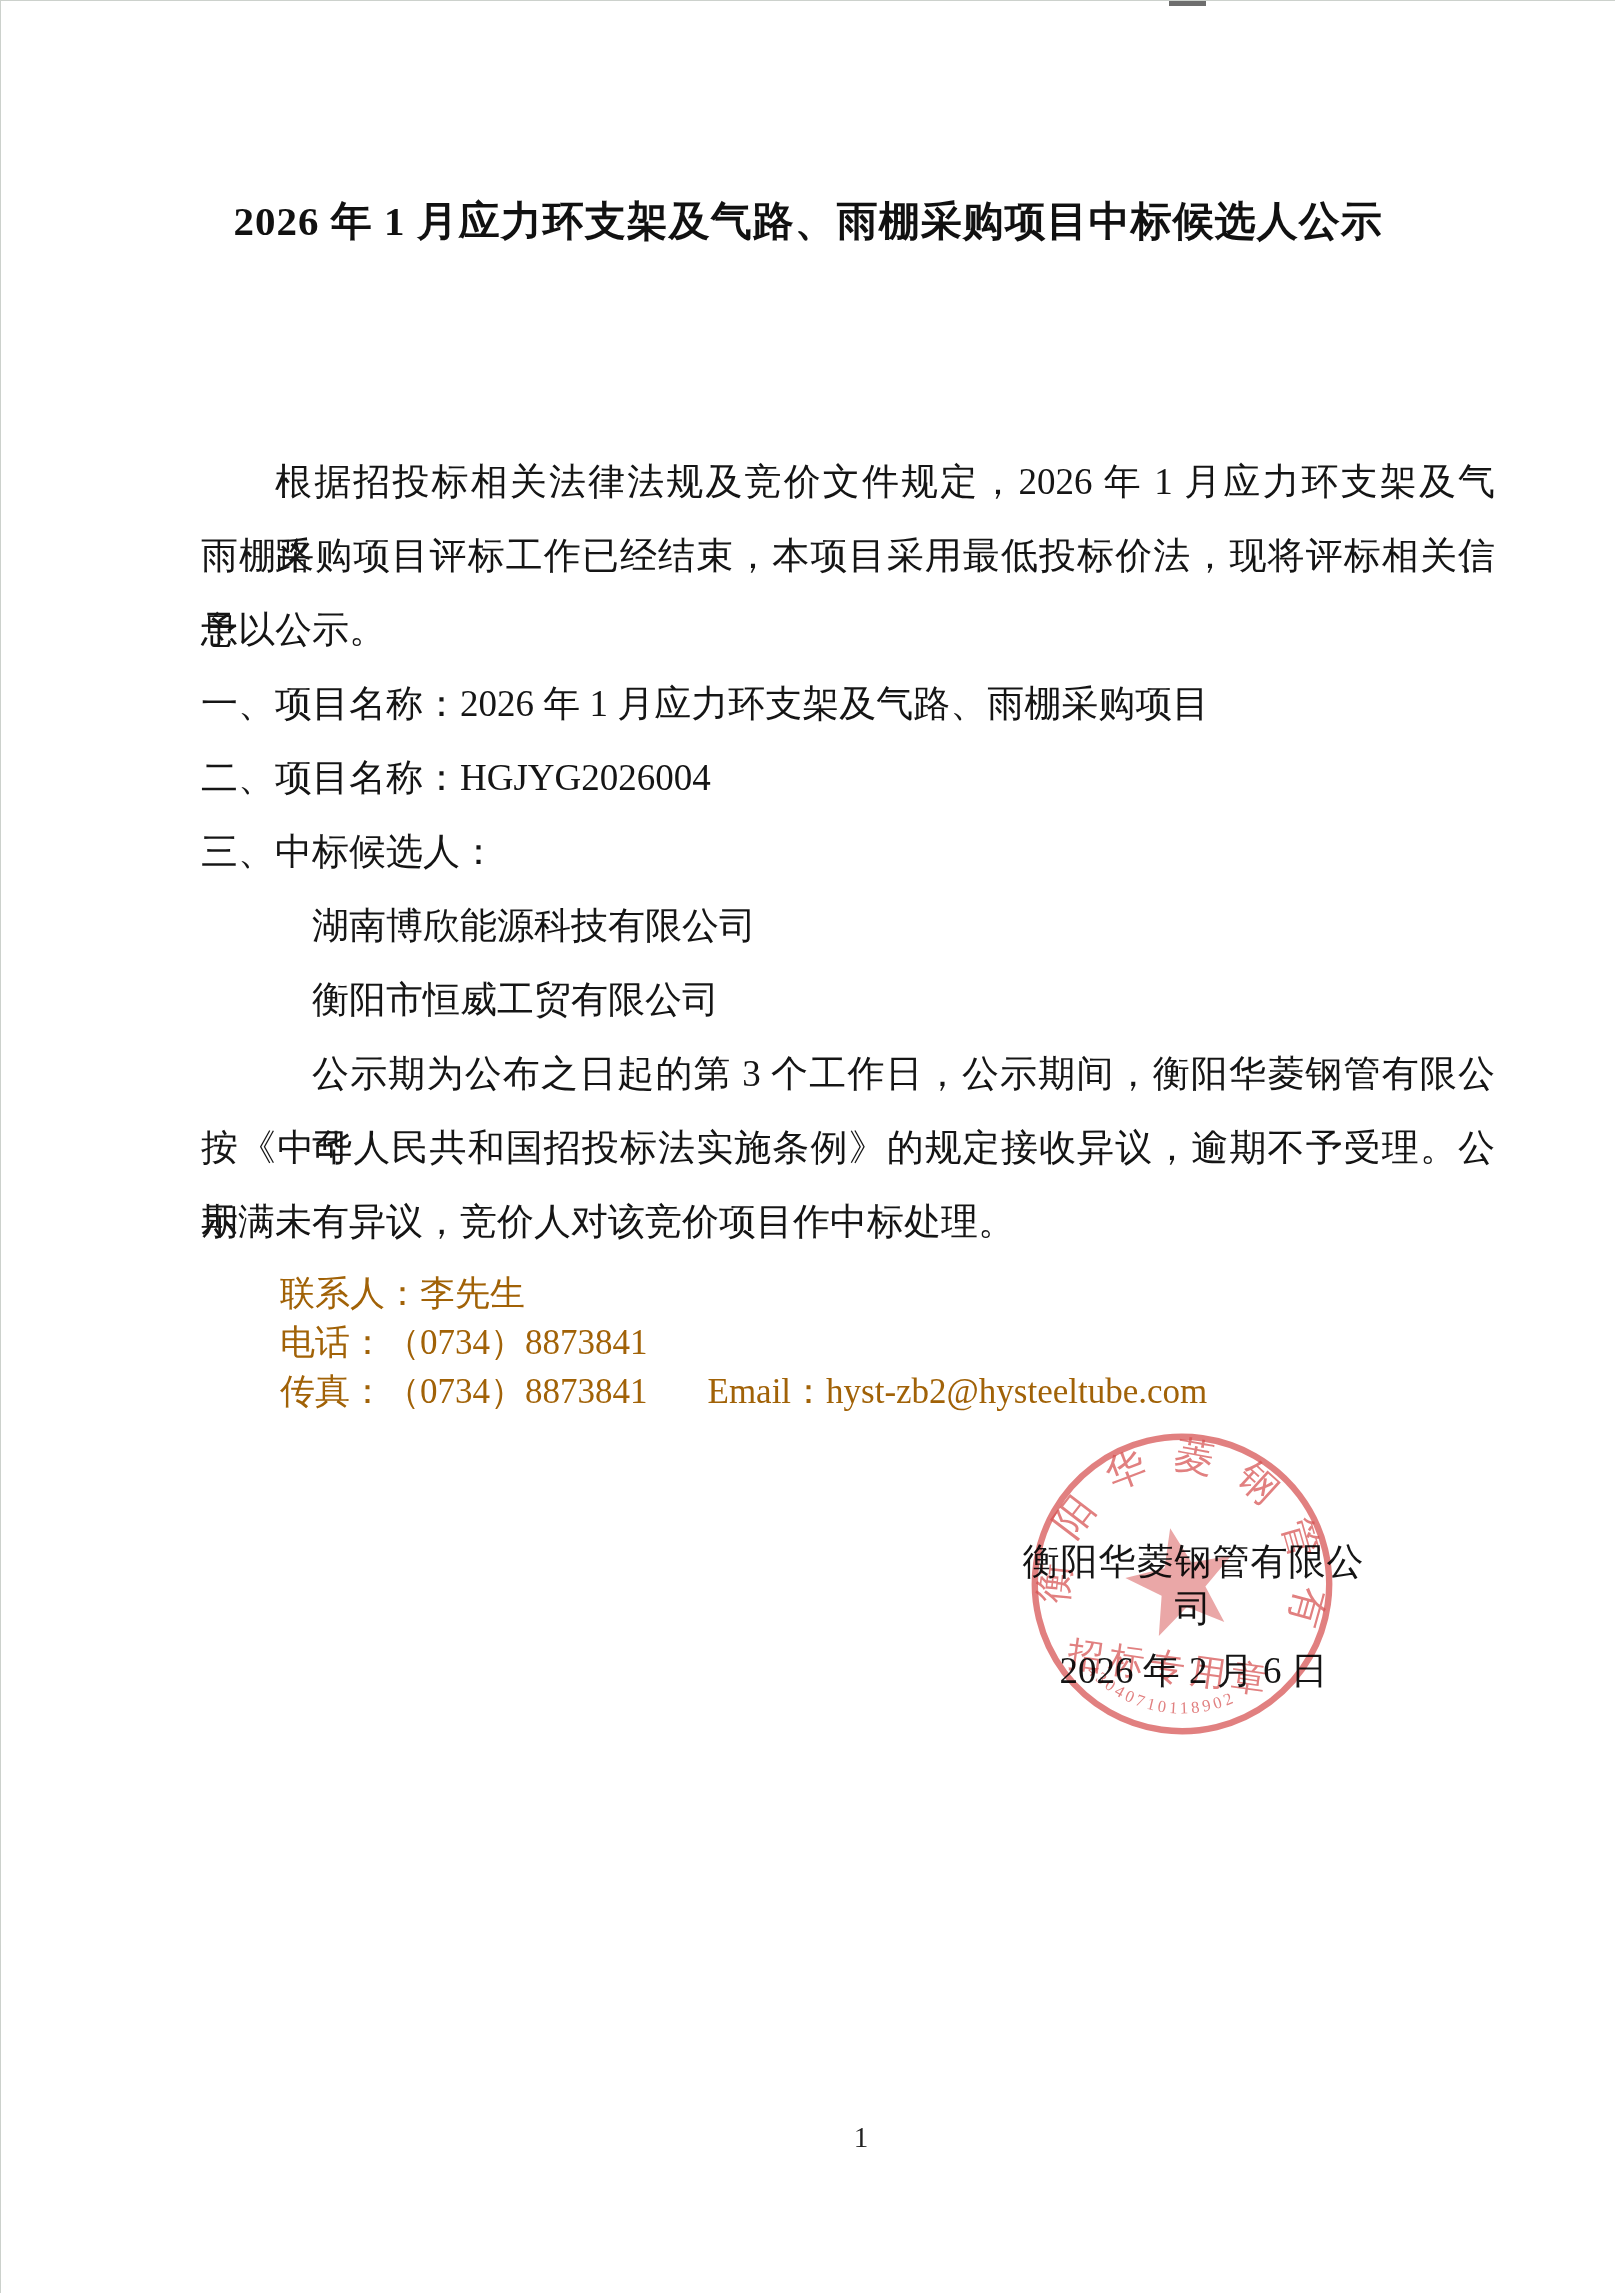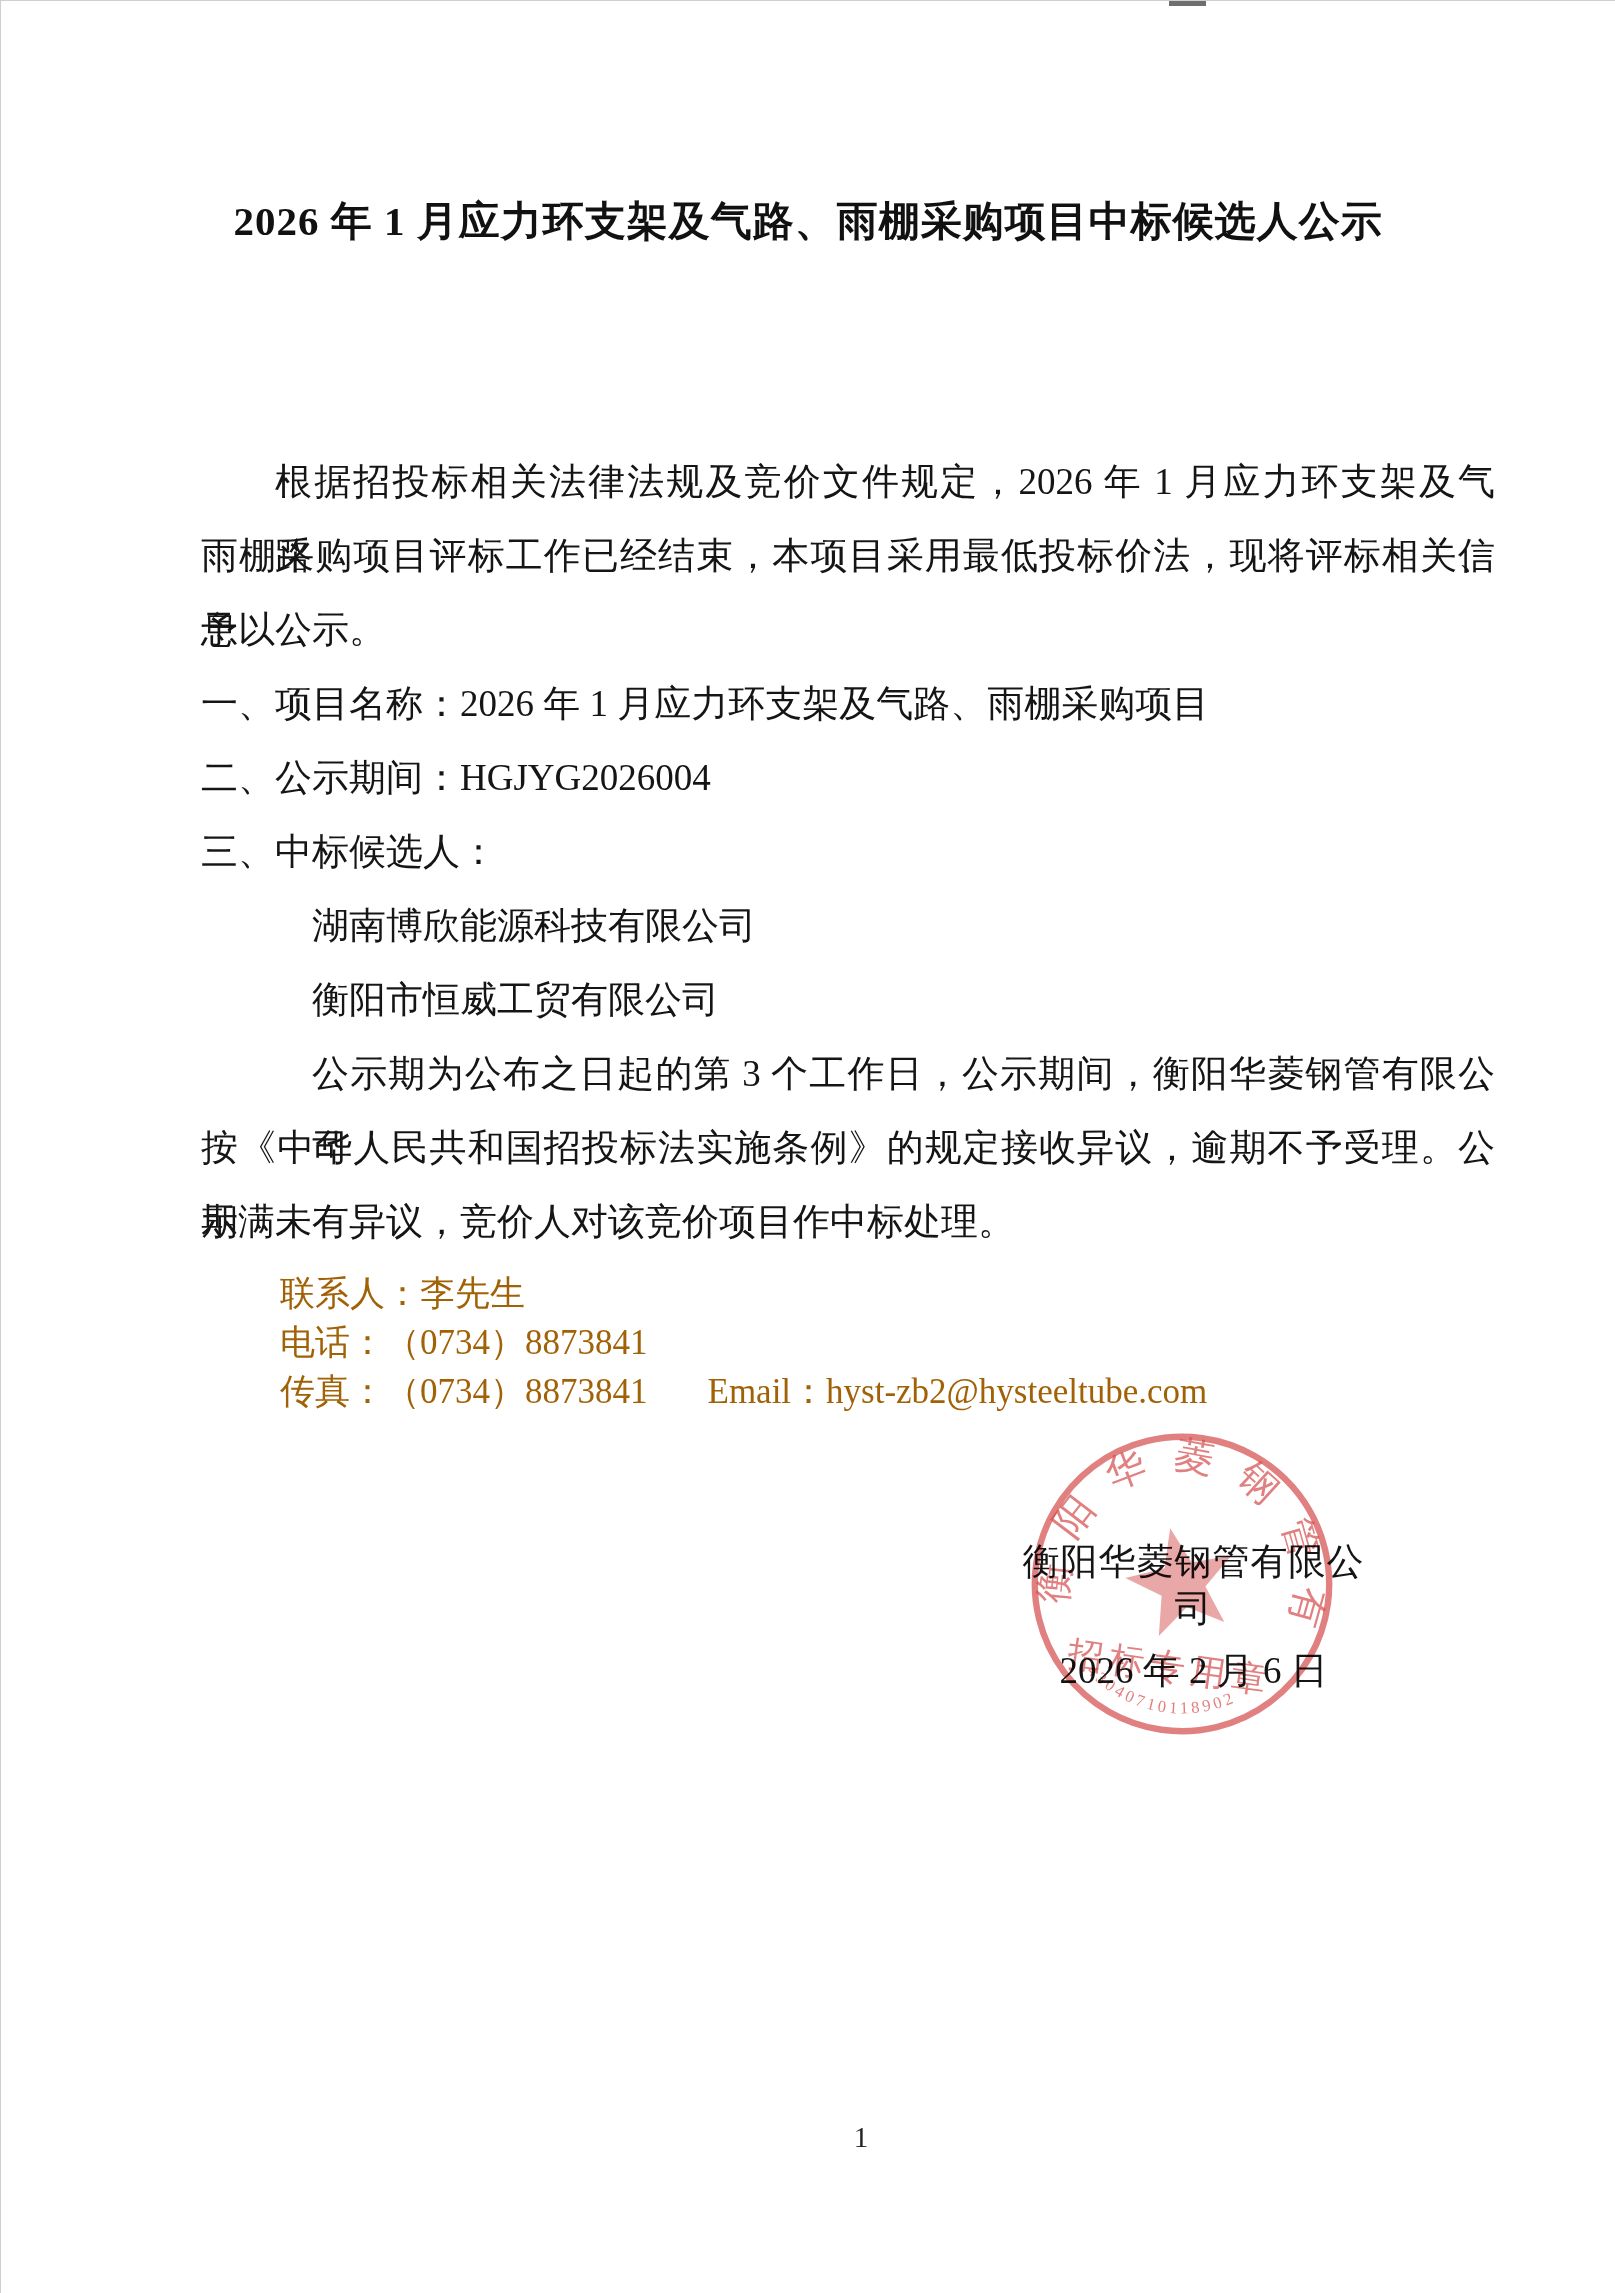--- a/index.html
+++ b/index.html
@@ -61,21 +61,21 @@
 
   <div class="scan-mark"></div>
 
   <div class="title">2026 年 1 月应力环支架及气路、雨棚采购项目中标候选人公示</div>
 
   <div class="body-block">
     <div class="line ind2 just">根据招投标相关法律法规及竞价文件规定，2026 年 1 月应力环支架及气路、</div>
     <div class="line just">雨棚采购项目评标工作已经结束，本项目采用最低投标价法，现将评标相关信息</div>
     <div class="line">予以公示。</div>
     <div class="line">一、项目名称：2026 年 1 月应力环支架及气路、雨棚采购项目</div>
-    <div class="line">二、公示期间：HGJYG2026004</div>
+    <div class="line">二、项目名称：HGJYG2026004</div>
     <div class="line">三、中标候选人：</div>
     <div class="line ind3">湖南博欣能源科技有限公司</div>
     <div class="line ind3">衡阳市恒威工贸有限公司</div>
     <div class="line ind3 just">公示期为公布之日起的第 3 个工作日，公示期间，衡阳华菱钢管有限公司</div>
     <div class="line just">按《中华人民共和国招投标法实施条例》的规定接收异议，逾期不予受理。公示</div>
     <div class="line">期满未有异议，竞价人对该竞价项目作中标处理。</div>
   </div>
 
   <div class="contact-block">
     <div>联系人：李先生</div>

